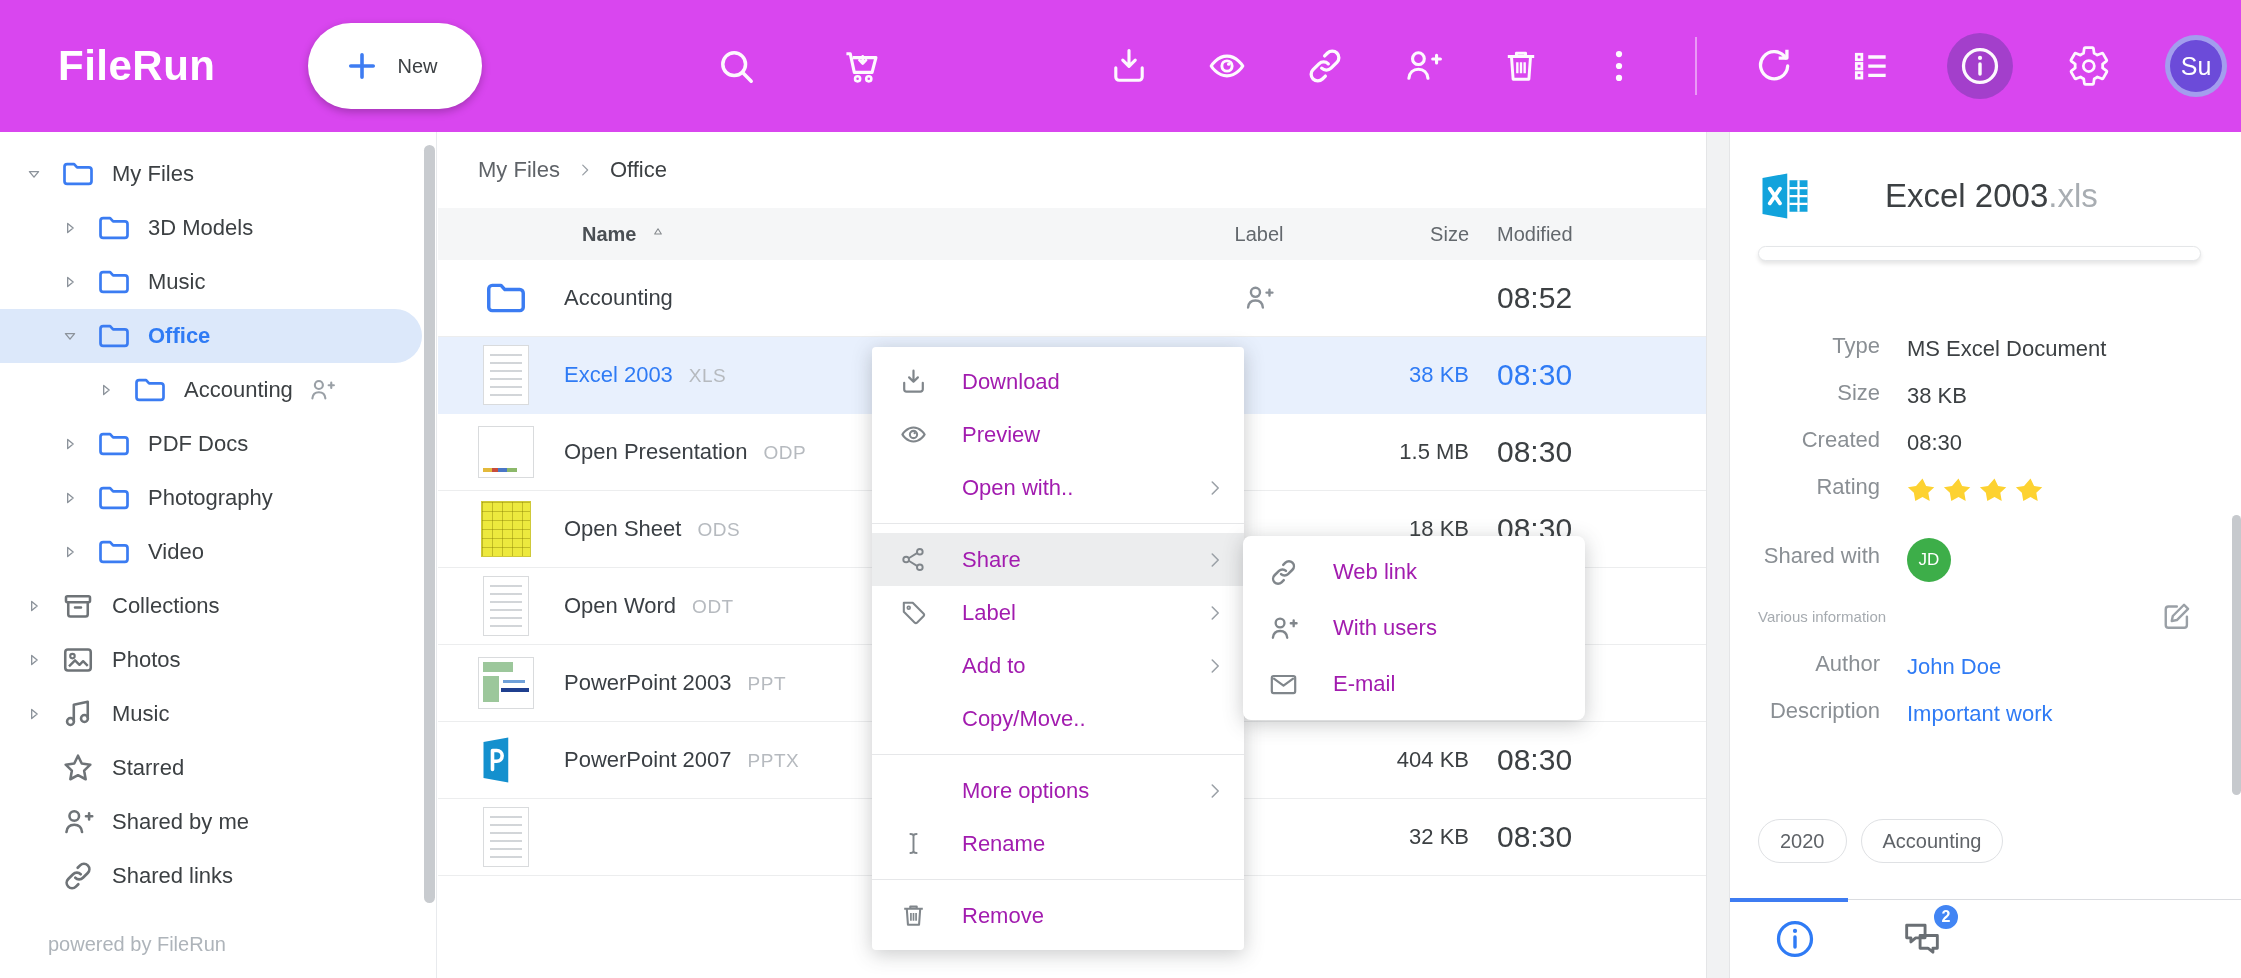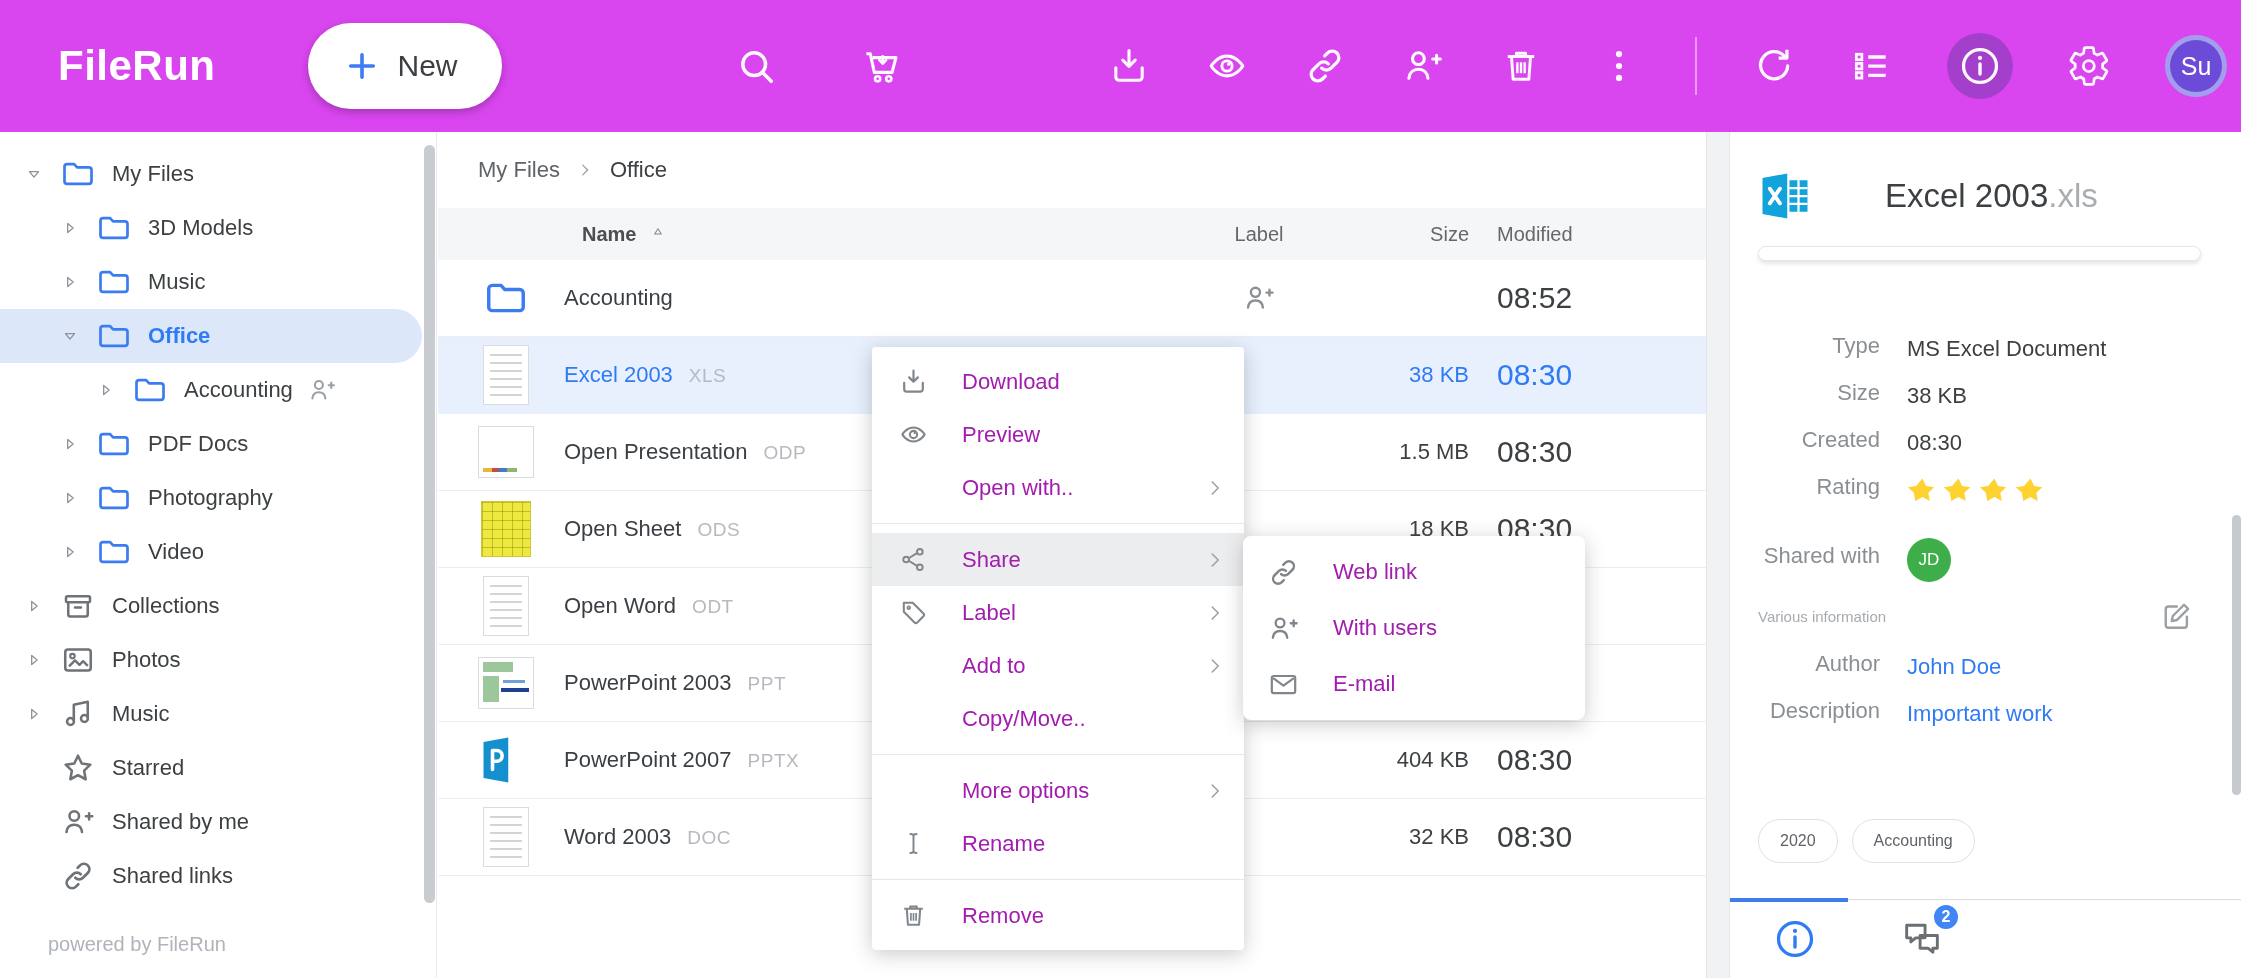--- a/index.html
+++ b/index.html
@@ -5,21 +5,21 @@
   * { margin:0; padding:0; box-sizing:border-box; }
   body { font-family:"Liberation Sans", sans-serif; background:#fff; }
   .app { position:relative; width:2241px; height:978px; background:#fff; overflow:hidden; }
   .ic { width:100%; height:100%; display:block; }
 
   
   .topbar { position:absolute; left:0; top:0; width:2241px; height:132px; background:#d946ef; display:flex; align-items:center; }
   .logo { margin-left:58px; color:#fff; font-size:42px; font-weight:700; letter-spacing:0.5px; }
   .new-btn { margin-left:92px; height:86px; padding:0 44px 0 36px; background:#fff; border:none; border-radius:43px; display:flex; align-items:center; gap:18px; box-shadow:0 3px 8px rgba(0,0,0,.25); cursor:pointer; }
   .new-btn .plus { width:36px; height:36px; color:#3E7CF2; }
-  .new-btn .nb-label { font-size:30px; color:#3C4043; font-family:"Liberation Sans", sans-serif; }
+  .new-btn .nb-label { font-size:20px; color:#3C4043; font-family:"Liberation Sans", sans-serif; }
   .hicon { width:44px; height:44px; color:#fff; opacity:.97; }
   .hbtn { width:44px; display:flex; justify-content:center; cursor:pointer; }
   .left-icons { display:flex; align-items:center; gap:82px; margin-left:232px; }
   .right-icons { position:absolute; right:14px; top:0; height:132px; display:flex; align-items:center; gap:54px; }
   .vdivider { width:2px; height:58px; background:rgba(255,255,255,.45); }
   .circle-wrap { width:66px; height:66px; border-radius:50%; display:flex; align-items:center; justify-content:center; }
   .circle-wrap.active { background:rgba(25,45,110,.28); }
   .avatar { width:62px; height:62px; border-radius:50%; background:#6C4BD9; border:5px solid rgba(210,225,255,.55); color:#fff; font-size:25px; display:flex; align-items:center; justify-content:center; cursor:pointer; }
 
   
@@ -108,21 +108,21 @@
   .dp-fields { position:absolute; left:28px; right:20px; top:190px; }
   .stars { display:flex; gap:5px; }
   .star { width:31px; height:31px; color:#FDD231; }
   .dp-sharedrow { position:absolute; left:28px; right:20px; top:398px; height:52px; display:grid; grid-template-columns:122px 27px 1fr; align-items:center; }
   .jd { width:44px; height:44px; border-radius:50%; background:#3DAE49; color:#fff; font-size:17px; display:flex; align-items:center; justify-content:center; }
   .dp-section { position:absolute; left:28px; top:466px; right:20px; height:36px; display:flex; align-items:center; }
   .dp-section .sec-title { font-size:15px; color:#A6ABB0; }
   .edit-ic { width:36px; height:36px; color:#9AA0A6; margin-left:auto; margin-right:26px; cursor:pointer; }
   .dp-author { position:absolute; left:28px; right:20px; top:508px; }
   .tags { position:absolute; left:28px; top:687px; display:flex; gap:14px; }
-  .tag { height:44px; padding:0 21px; border:1px solid #DFE1E4; border-radius:22px; display:flex; align-items:center; font-size:16px; color:#5F6368; background:#fff; cursor:pointer; }
+  .tag { height:44px; padding:0 21px; border:1px solid #DFE1E4; border-radius:22px; display:flex; align-items:center; font-size:20px; color:#5F6368; background:#fff; cursor:pointer; }
   .tabbar { position:absolute; left:0; right:0; top:767px; height:79px; border-top:1px solid #DADCE0; }
   .tab-ind { position:absolute; left:0; top:-2px; width:118px; height:4px; background:#3E7CF2; }
   .tab { position:absolute; top:16px; width:46px; height:46px; cursor:pointer; }
   .tab.info { left:42px; color:#2F7BF5; }
   .tab.comments { left:169px; color:#6A6F74; }
   .badge { position:absolute; right:-16px; top:-14px; min-width:30px; height:30px; border-radius:15px; background:#4285F4; border:3px solid #fff; color:#fff; font-size:16px; font-weight:700; display:flex; align-items:center; justify-content:center; }
   .dp-scrollbar { position:absolute; right:0; top:383px; width:9px; height:280px; background:#C6C9CD; border-radius:5px; }
 </style>
 </head>
 <body>
@@ -688,24 +688,20 @@
         </div>
       <div class="cell-label"></div>
       <div class="cell-size">404 KB</div>
       <div class="cell-mod">08:30</div>
     </div>
     <div class="row grid-cols">
       <div class="cell-thumb">
           <span class="thumb-doc">
             <i></i>
           </span>
-        </div>
-      <div class="cell-name">
-          <span class="fname">Word 2003</span>
-          <span class="fext">DOC</span>
         </div>
       <div class="cell-label"></div>
       <div class="cell-size">32 KB</div>
       <div class="cell-mod">08:30</div>
     </div>
   </div>
 
   <div class="gapband"></div>
 
   <div class="menu">

